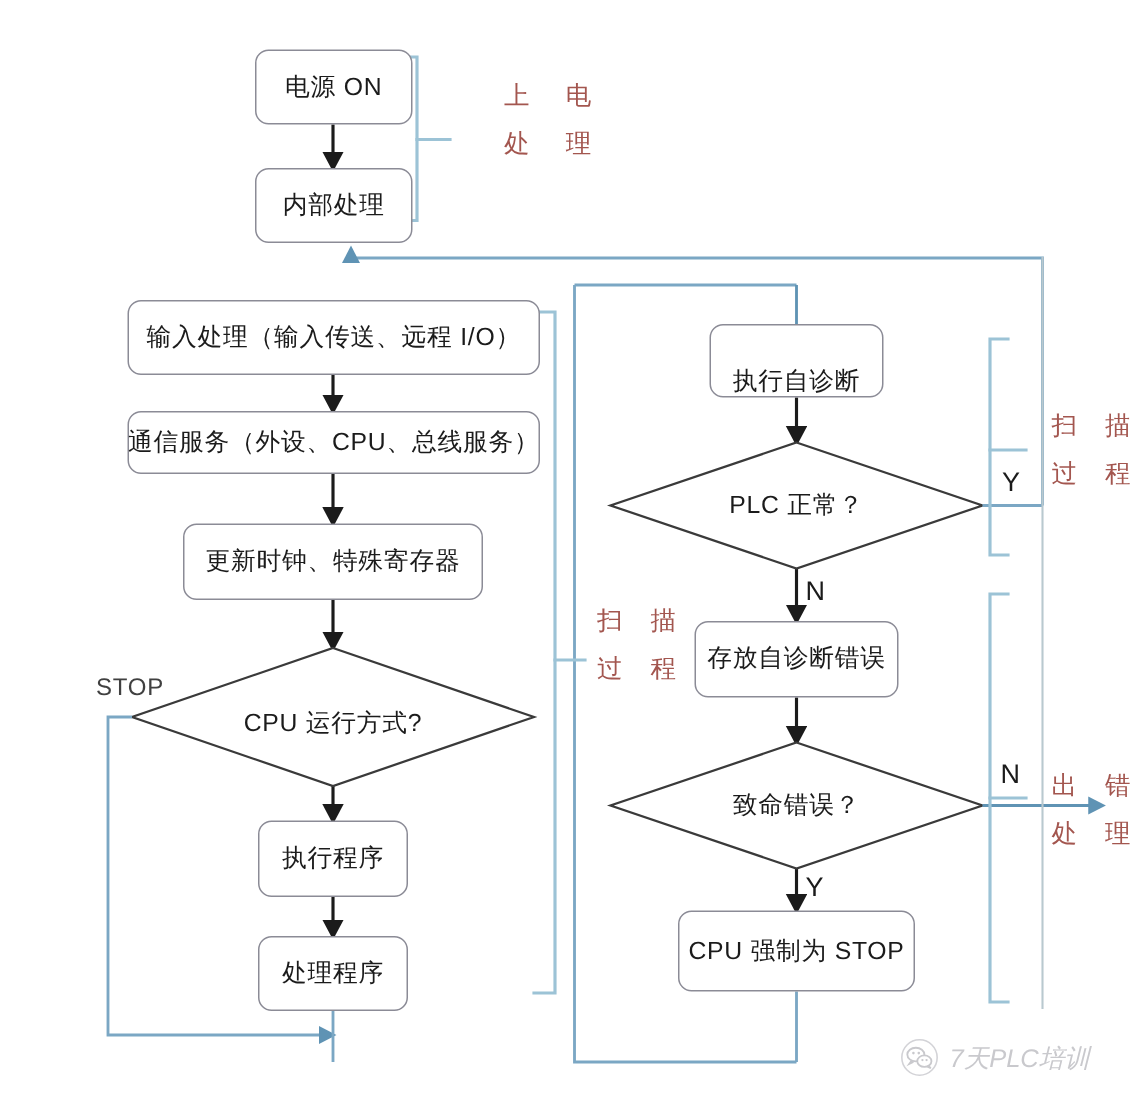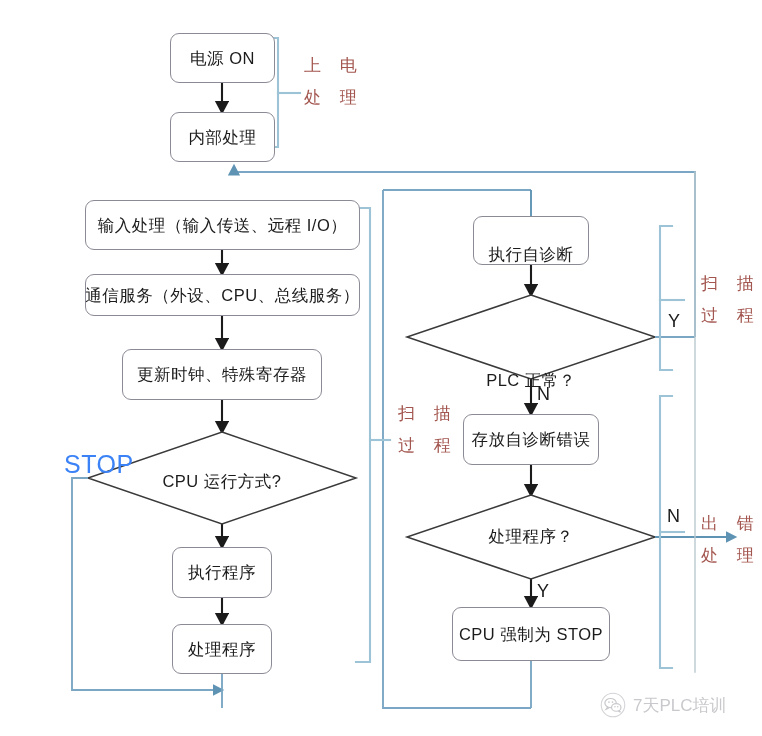--- a/index.html
+++ b/index.html
@@ -46,40 +46,41 @@
     background:transparent;
     pointer-events:none;
   }
   .tag{
     position:absolute;
     color:#1b1b1b;
     font-size:16px;
     white-space:nowrap;
   }
   .tag-stop{
-    font-size:25px;
+    font-size:16px;
     letter-spacing:0.5px;
-    color:#3b82f6;
+    color:#404040;
   }
   .annot{
     position:absolute;
     color:#a3564f;
     font-size:17px;
     letter-spacing:7px;
     white-space:nowrap;
     line-height:1.9;
   }
   .watermark{
     position:absolute;
     display:flex;
     align-items:center;
     gap:7px;
     color:#c9c9cd;
     font-size:17px;
     white-space:nowrap;
+    font-style:italic;
   }
   .wm-icon{
     width:26px;height:26px;
     display:block;
   }
 </style>
 </head>
 <body>
 
 <div id="canvas">
@@ -185,30 +186,30 @@
   </div>
 
   <div class="node" style="left:172px;top:624px;width:100px;height:50px;">
     <span>处理程序</span>
   </div>
 
   <div class="node" style="left:473px;top:216px;width:116px;height:49px;align-items:flex-end;">
     <span>执行自诊断</span>
   </div>
 
-  <div class="diamond-label" style="left:461px;top:322px;width:140px;height:30px;margin-top:44px;">
+  <div class="diamond-label" style="left:461px;top:322px;width:140px;height:30px;">
     <span>PLC 正常？</span>
   </div>
 
   <div class="node" style="left:463px;top:414px;width:136px;height:51px;">
     <span>存放自诊断错误</span>
   </div>
 
   <div class="diamond-label" style="left:466px;top:522px;width:130px;height:30px;">
-    <span>处理程序？</span>
+    <span>致命错误？</span>
   </div>
 
   <div class="node" style="left:452px;top:607px;width:158px;height:54px;">
     <span>CPU 强制为 STOP</span>
   </div>
 
   <div class="tag tag-stop" style="left:64px;top:450px;">
     <span>STOP</span>
   </div>
 
@@ -221,21 +222,21 @@
   </div>
 
   <div class="tag" style="left:667px;top:506px;font-size:18px;">
     <span>N</span>
   </div>
 
   <div class="tag" style="left:537px;top:581px;font-size:18px;">
     <span>Y</span>
   </div>
 
-  <div class="annot" style="left:304px;top:50px;">
+  <div class="annot" style="left:336px;top:50px;font-family:Liberation Mono, monospace;">
     <div>上 电</div>
     <div>处 理</div>
   </div>
 
   <div class="annot" style="left:398px;top:398px;">
     <div>扫 描</div>
     <div>过 程</div>
   </div>
 
   <div class="annot" style="left:701px;top:268px;">

